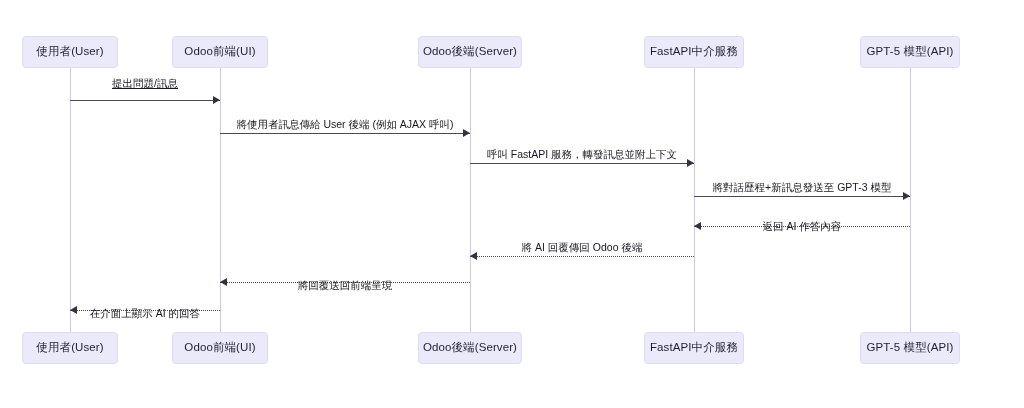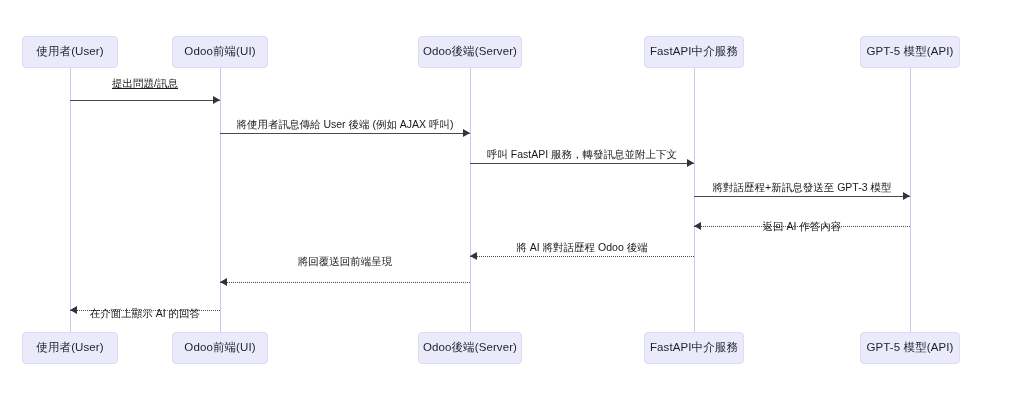--- a/index.html
+++ b/index.html
@@ -94,24 +94,24 @@
       <div class="msg-arrow right" style="top: 159px; left: 687px;"></div>
       <div class="msg-label" style="left: 582px; top: 149px;">呼叫 FastAPI 服務，轉發訊息並附上下文</div>
       <div class="msg-line" style="left: 694px; top: 196px; width: 216px; border-top-color: rgb(74, 74, 85);"></div>
       <div class="msg-arrow right" style="top: 192px; left: 903px;"></div>
       <div class="msg-label" style="left: 802px; top: 182px;">將對話歷程+新訊息發送至 GPT-3 模型</div>
       <div class="msg-line dashed" style="left: 694px; top: 226px; width: 216px; border-top-color: rgb(74, 74, 85);"></div>
       <div class="msg-arrow left" style="top: 222px; left: 694px;"></div>
       <div class="msg-label" style="left: 802px; top: 221px;">返回 AI 作答內容</div>
       <div class="msg-line dashed" style="left: 470px; top: 256px; width: 224px; border-top-color: rgb(74, 74, 85);"></div>
       <div class="msg-arrow left" style="top: 252px; left: 470px;"></div>
-      <div class="msg-label" style="left: 582px; top: 242px;">將 AI 將對話歷程 Odoo 後端</div>
+      <div class="msg-label" style="left: 582px; top: 242px;">將 AI 回覆傳回 Odoo 後端</div>
       <div class="msg-line dashed" style="left: 220px; top: 282px; width: 250px; border-top-color: rgb(74, 74, 85);"></div>
       <div class="msg-arrow left" style="top: 278px; left: 220px;"></div>
-      <div class="msg-label" style="left: 345px; top: 256px;">將回覆送回前端呈現</div>
+      <div class="msg-label" style="left: 345px; top: 280px;">將回覆送回前端呈現</div>
       <div class="msg-line dashed" style="left: 70px; top: 310px; width: 150px; border-top-color: rgb(74, 74, 85);"></div>
       <div class="msg-arrow left" style="top: 306px; left: 70px;"></div>
       <div class="msg-label" style="left: 145px; top: 308px;">在介面上顯示 AI 的回答</div>
     </div>
   <div id="top-boxes-layer">
       <div class="participant-box" style="left: 22px; top: 36px; width: 96px; height: 32px; background: rgb(234, 234, 251); border-color: rgb(220, 220, 244);">
         <span class="participant-label">使用者(User)</span>
       </div>
       <div class="participant-box" style="left: 172px; top: 36px; width: 96px; height: 32px; background: rgb(234, 234, 251); border-color: rgb(220, 220, 244);">
         <span class="participant-label">Odoo前端(UI)</span>

